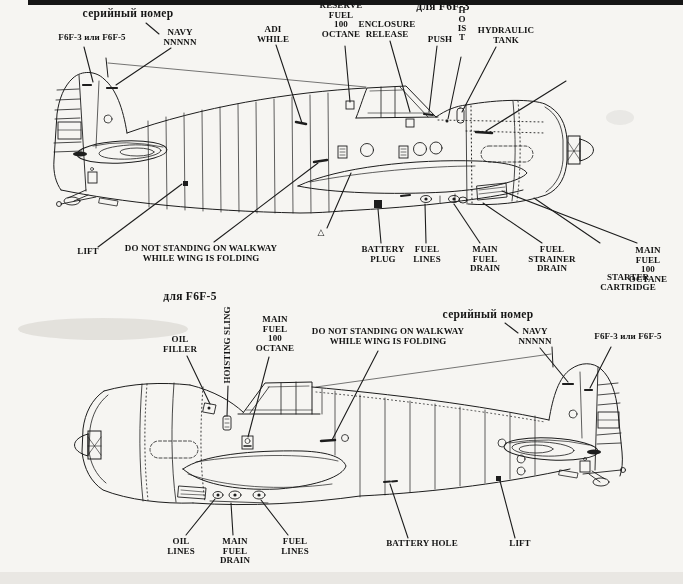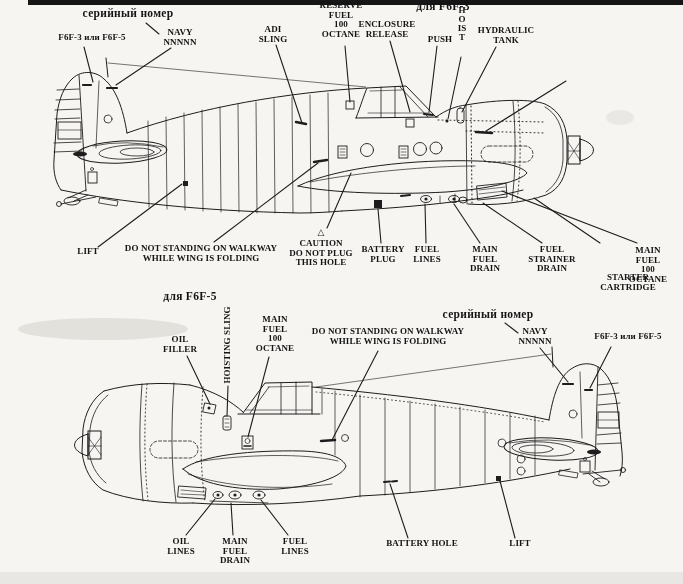--- a/index.html
+++ b/index.html
@@ -236,39 +236,36 @@
       <line x1="408" y1="538" x2="390" y2="484"></line>
       <line x1="515" y1="538" x2="500" y2="481"></line>
     </g>
   </svg>
 
   <div class="lbl ru" style="left:58px; top:7px; width:140px;">серийный номер</div>
   <div class="lbl" style="left:28px; top:33px; width:128px;">F6F-3 или F6F-5</div>
   <div class="lbl" style="left:152px; top:28px; width:56px;">NAVY
 NNNNN</div>
   <div class="lbl" style="left:245px; top:25px; width:56px;">ADI
-SLING</div>
+WHILE</div>
   <div class="lbl" style="left:310px; top:1px; width:62px;">RESERVE
 FUEL
 100
 OCTANE</div>
   <div class="lbl ru" style="left:403px; top:0px; width:80px;">для F6F-3</div>
   <div class="lbl" style="left:349px; top:20px; width:76px;">ENCLOSURE
 RELEASE</div>
   <div class="lbl" style="left:416px; top:35px; width:48px;">PUSH</div>
   <div class="lbl vstack" style="left:457px; top:6px;">HOIST</div>
   <div class="lbl" style="left:467px; top:26px; width:78px;">HYDRAULIC
 TANK</div>
   <div class="lbl" style="left:64px; top:247px; width:48px;">LIFT</div>
   <div class="lbl" style="left:112px; top:244px; width:178px;">DO NOT STANDING ON WALKWAY
 WHILE WING IS FOLDING</div>
   <div class="lbl tri" style="left:313px; top:228px; width:16px;">△</div>
-  <div class="lbl" style="left:286px; top:239px; width:70px;">CAUTION
-DO NOT PLUG
-THIS HOLE</div>
   <div class="lbl" style="left:354px; top:245px; width:58px;">BATTERY
 PLUG</div>
   <div class="lbl" style="left:403px; top:245px; width:48px;">FUEL
 LINES</div>
   <div class="lbl" style="left:461px; top:245px; width:48px;">MAIN
 FUEL
 DRAIN</div>
   <div class="lbl" style="left:523px; top:245px; width:58px;">FUEL
 STRAINER
 DRAIN</div>

